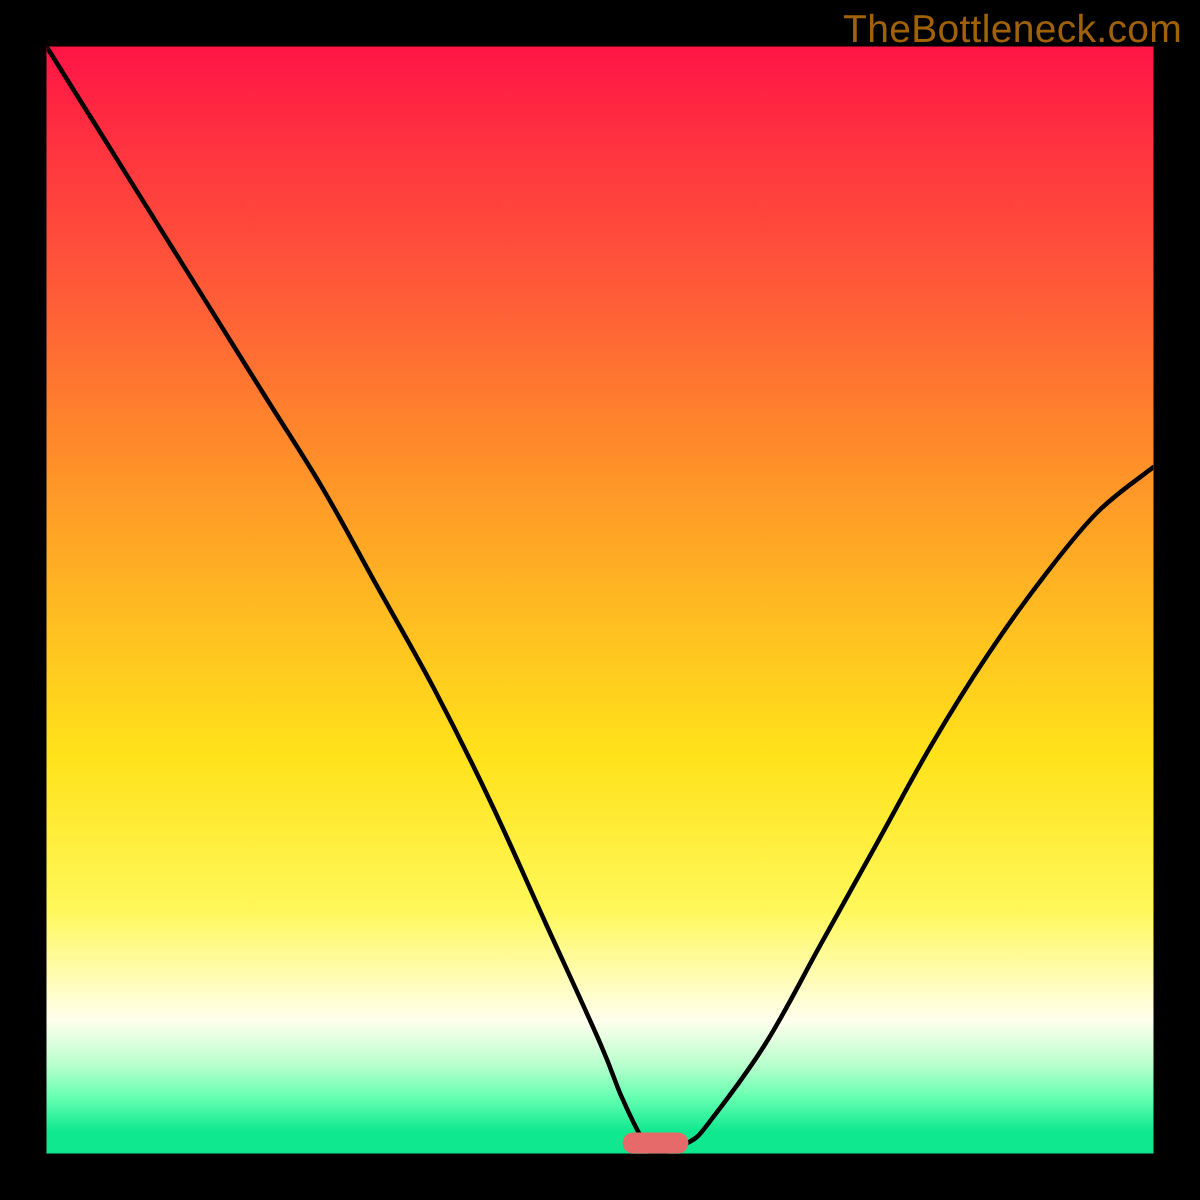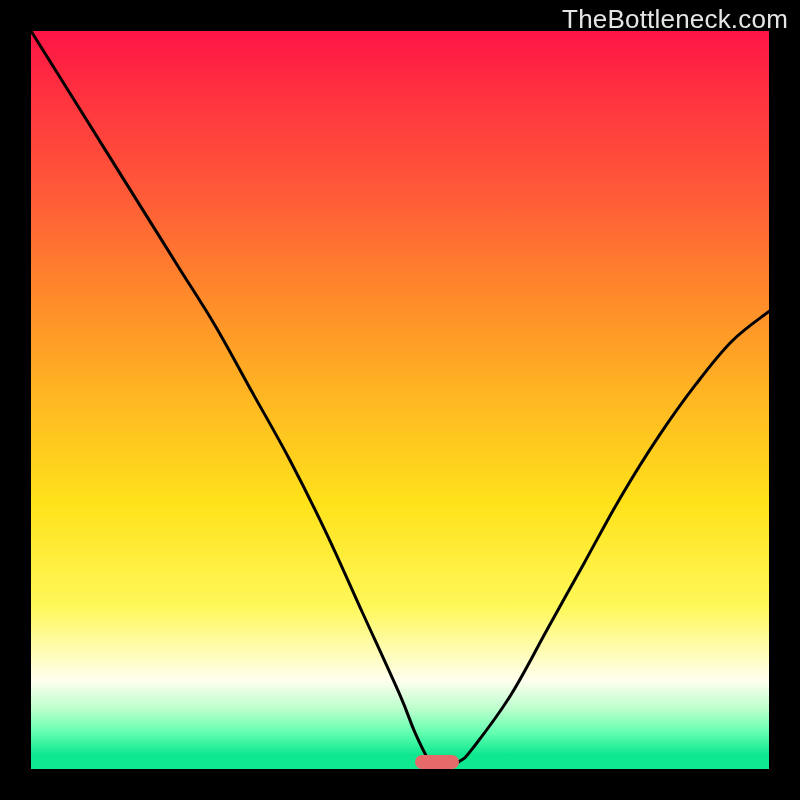--- a/index.html
+++ b/index.html
@@ -42,21 +42,21 @@
     border-radius: 7px;
     background: #e66a6a;
   }
   .watermark {
     position: absolute;
     top: 4px;
     right: 12px;
     font-family: Arial, Helvetica, sans-serif;
     font-size: 26px;
     font-weight: 400;
-    color: #e5e5e5;
+    color: #a16207;
     letter-spacing: 0.2px;
   }
 </style>
 </head>
 <body>
 
 <div class="frame">
   <div class="plot">
     <svg class="curve" viewBox="0 0 738 738" preserveAspectRatio="none">
       <path d="M 0.0 0.0 C 6.6 10.6, 23.6 37.8, 36.9 59.0 C 50.2 80.3, 60.5 96.8, 73.8 118.1 C 87.1 139.3, 97.4 155.9, 110.7 177.1 C 124.0 198.4, 134.3 214.9, 147.6 236.2 C 160.9 257.4, 171.2 272.6, 184.5 295.2 C 197.8 317.8, 208.1 337.7, 221.4 361.6 C 234.7 385.5, 245.0 402.8, 258.3 428.0 C 271.6 453.3, 281.9 473.9, 295.2 501.8 C 308.5 529.7, 318.8 553.8, 332.1 583.0 C 345.4 612.2, 359.7 642.9, 369.0 664.2 C 378.3 685.5, 378.4 689.1, 383.8 701.1 C 389.1 713.1, 394.5 724.0, 398.5 730.6 C 402.5 737.3, 400.6 738.0, 405.9 738.0 C 411.2 738.0, 421.4 734.6, 428.0 730.6 C 434.7 726.6, 433.5 727.8, 442.8 715.9 C 452.1 703.9, 466.4 685.5, 479.7 664.2 C 493.0 642.9, 503.3 621.7, 516.6 597.8 C 529.9 573.9, 540.2 555.3, 553.5 531.4 C 566.8 507.4, 577.1 487.5, 590.4 464.9 C 603.7 442.4, 614.0 425.8, 627.3 405.9 C 640.6 386.0, 650.9 371.5, 664.2 354.2 C 677.5 337.0, 687.8 323.2, 701.1 310.0 C 714.4 296.7, 731.4 285.8, 738.0 280.4" fill="none" stroke="#000" stroke-width="3" stroke-linecap="round"></path>

